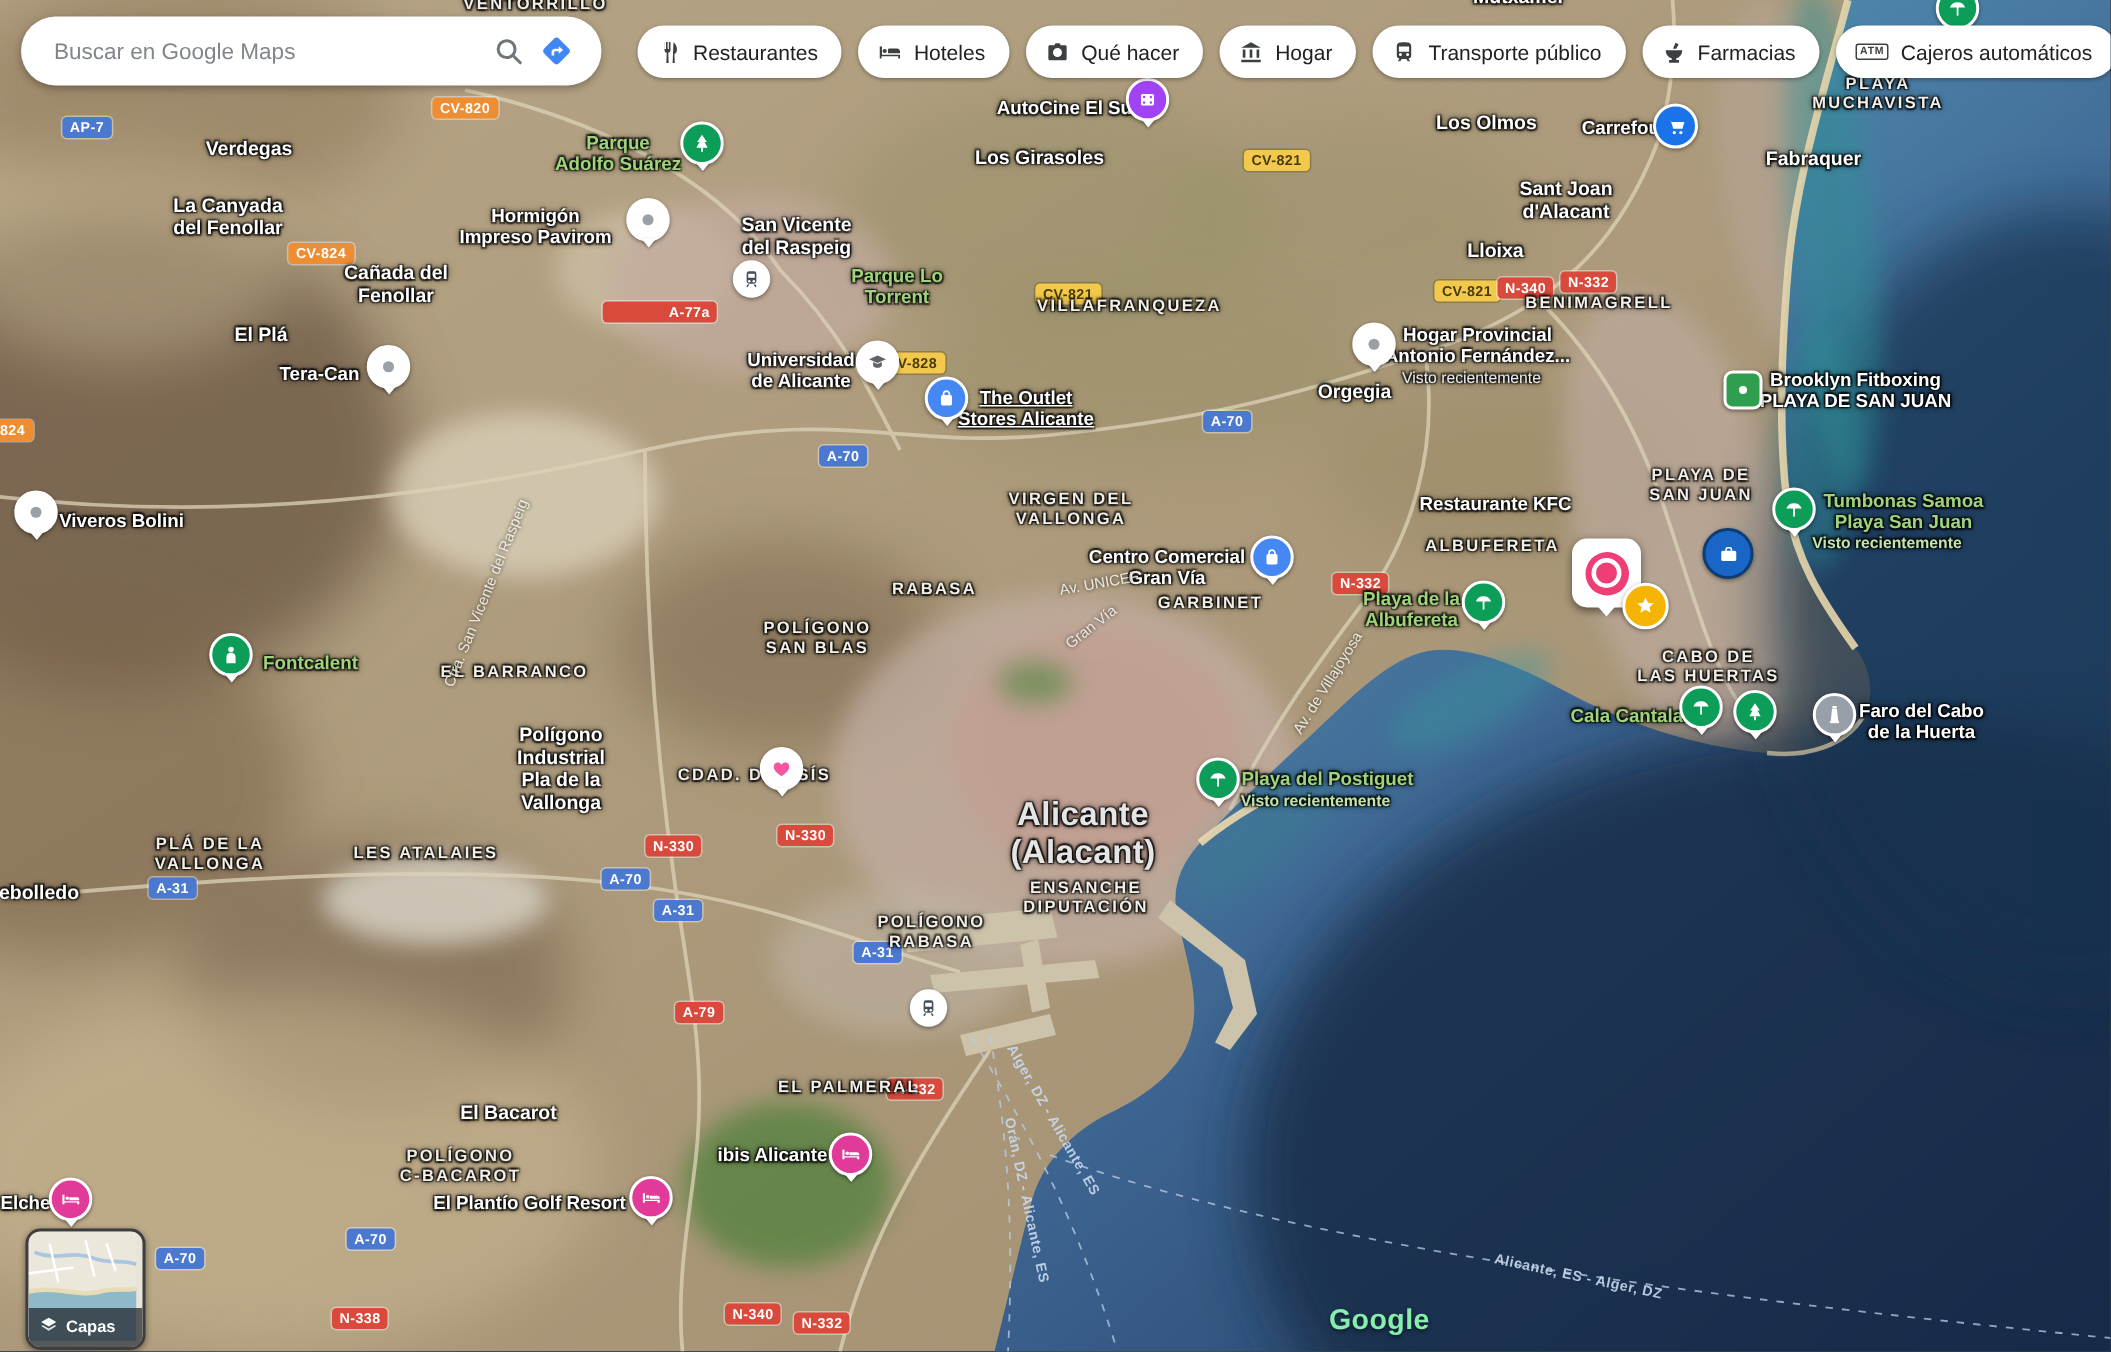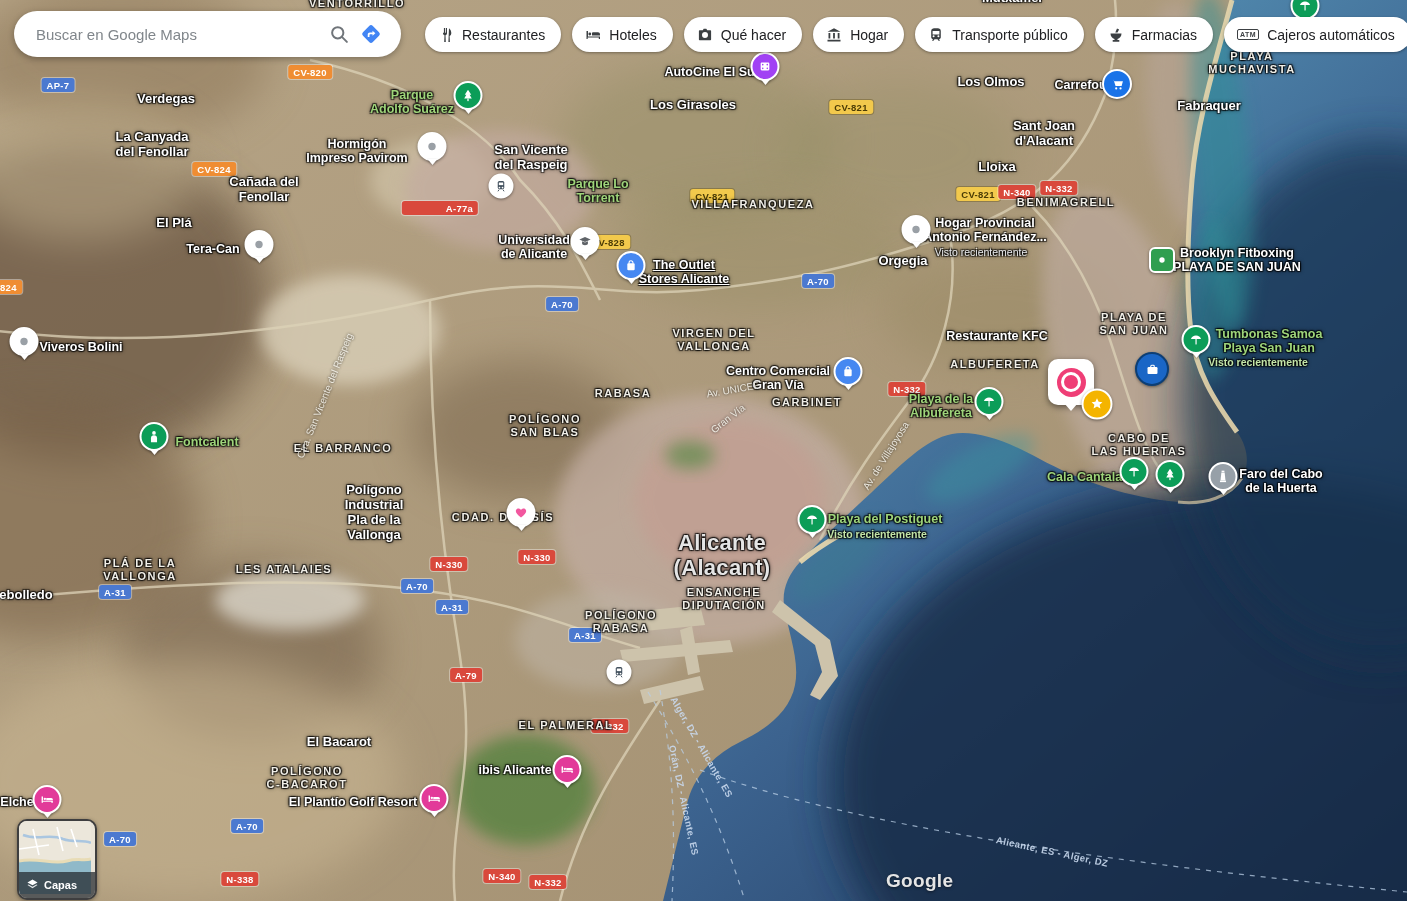--- a/index.html
+++ b/index.html
@@ -58,21 +58,21 @@
 
   
   #layers{position:absolute;left:17px;top:819px;width:76px;height:77px;border-radius:10px;border:2px solid rgba(32,33,36,.85);
     overflow:hidden;z-index:10;box-shadow:0 1px 4px rgba(0,0,0,.4);cursor:pointer;background:#e9e4d8;}
   #layers .thumb{position:absolute;inset:0;}
   #layers .lbar{position:absolute;left:0;right:0;bottom:0;height:26px;background:rgba(32,36,41,.72);display:flex;align-items:center;gap:5px;padding-left:7px;}
   #layers .lbar svg{width:13px;height:13px;}
   #layers .lbar span{color:#fff;font-size:11px;font-weight:700;}
 
   
-  #gwm{position:absolute;left:886px;top:870px;z-index:9;color:#e5e5e5;font-size:19px;font-weight:700;letter-spacing:.3px;
+  #gwm{position:absolute;left:886px;top:870px;z-index:9;color:#86efac;font-size:19px;font-weight:700;letter-spacing:.3px;
     text-shadow:0 1px 3px rgba(0,0,0,.55);}
 </style>
 </head>
 <body>
 
 <div id="stage">
 
   <svg id="basemap" width="1407" height="901" viewBox="0 0 1407 901">
     <defs>
       <linearGradient id="landGrad" x1="0" y1="0" x2="1" y2="1">

